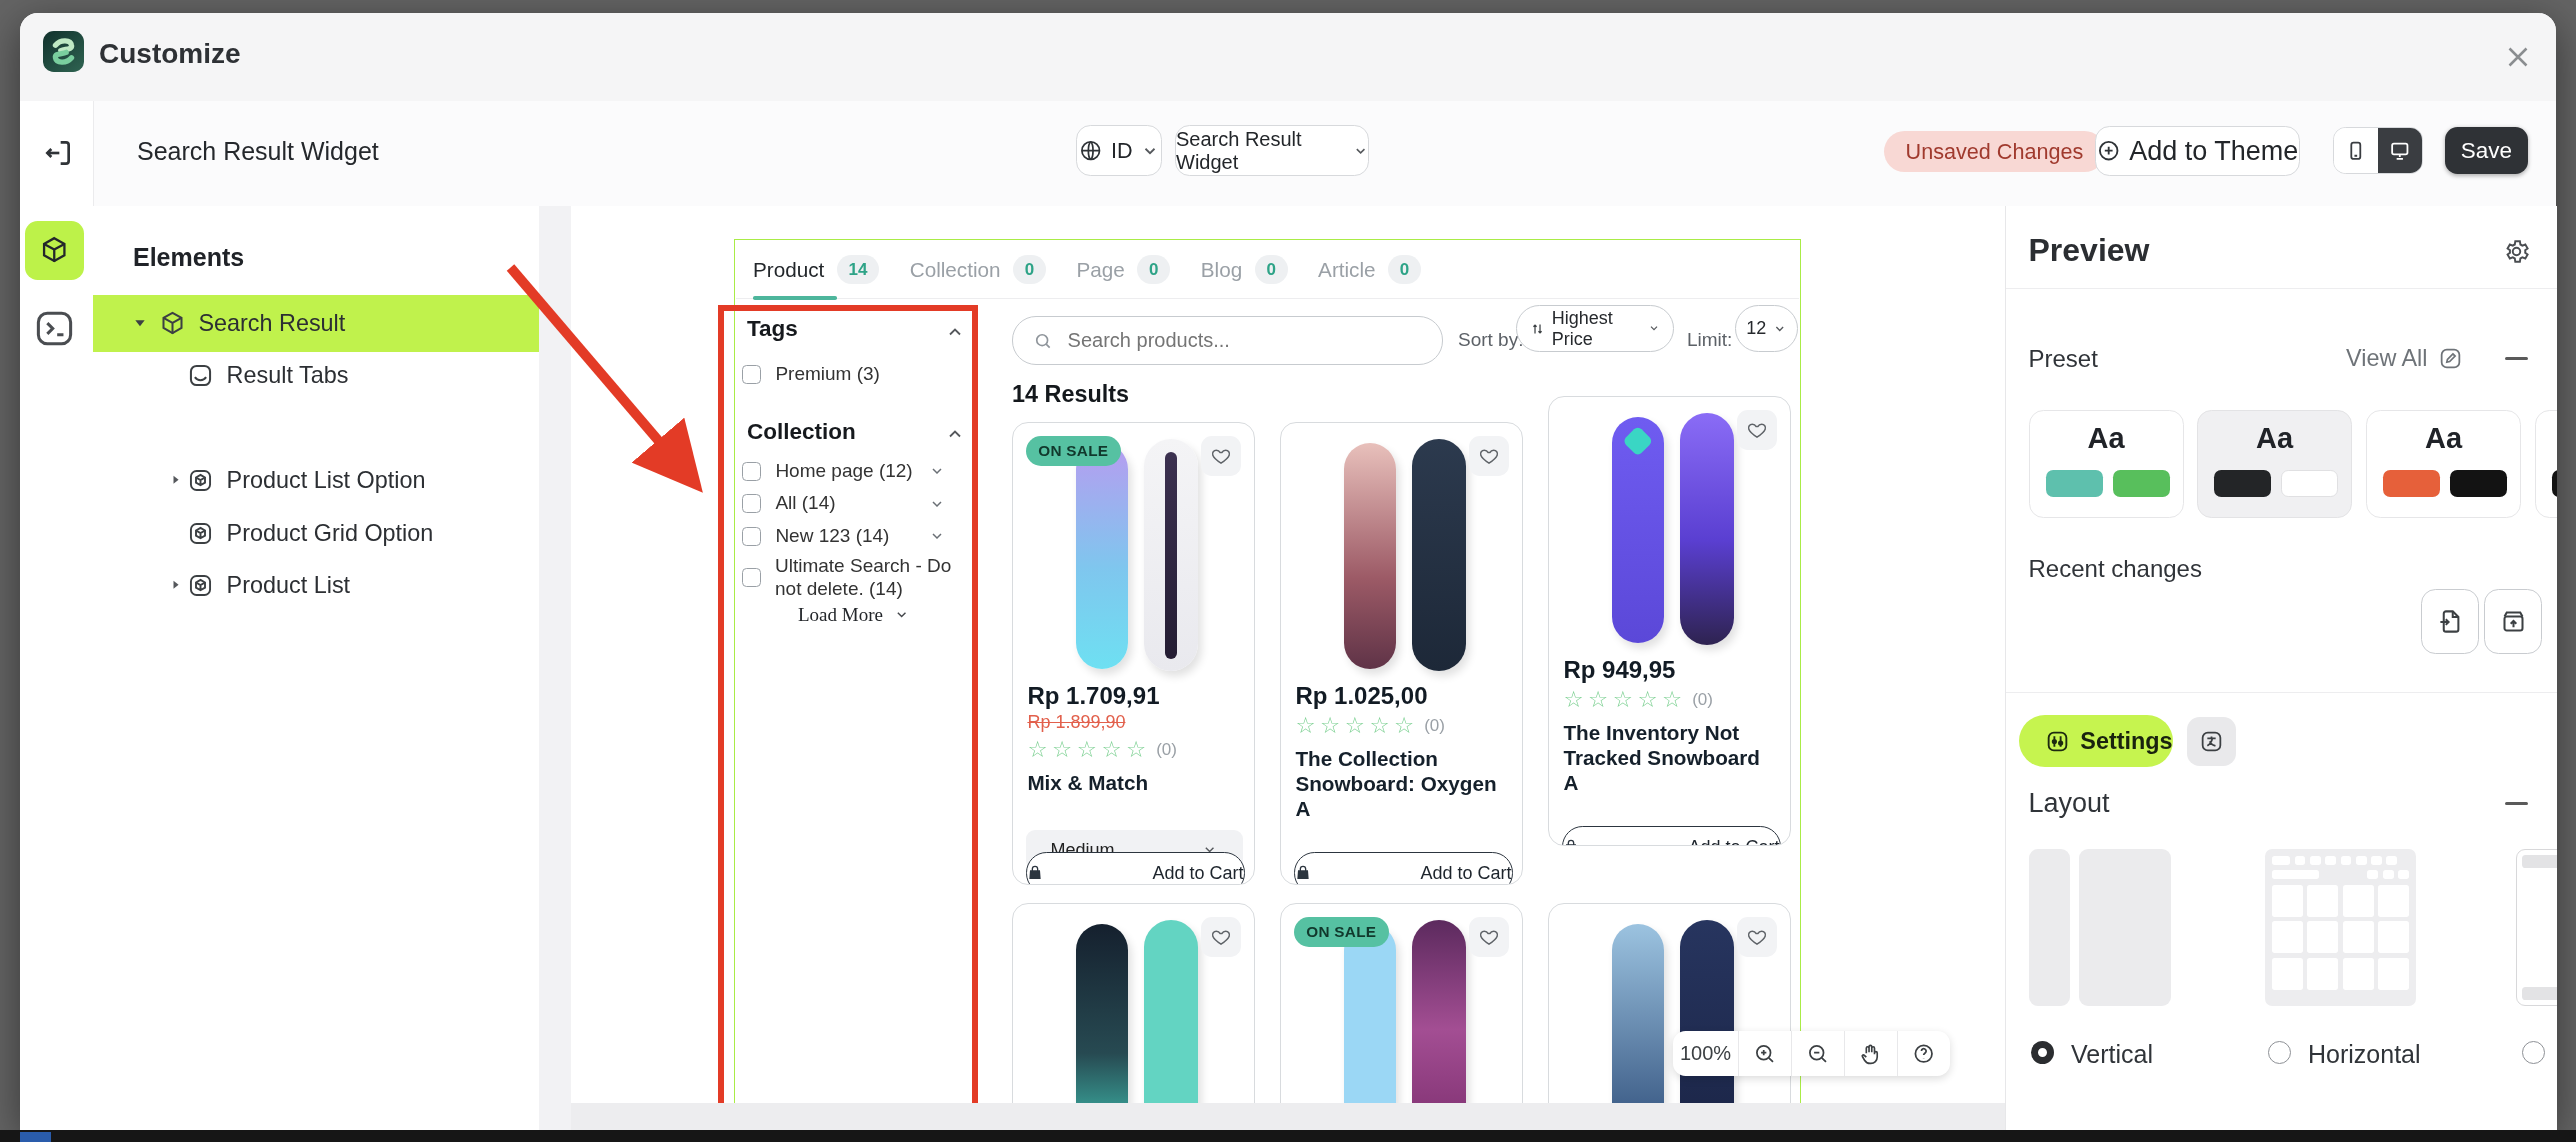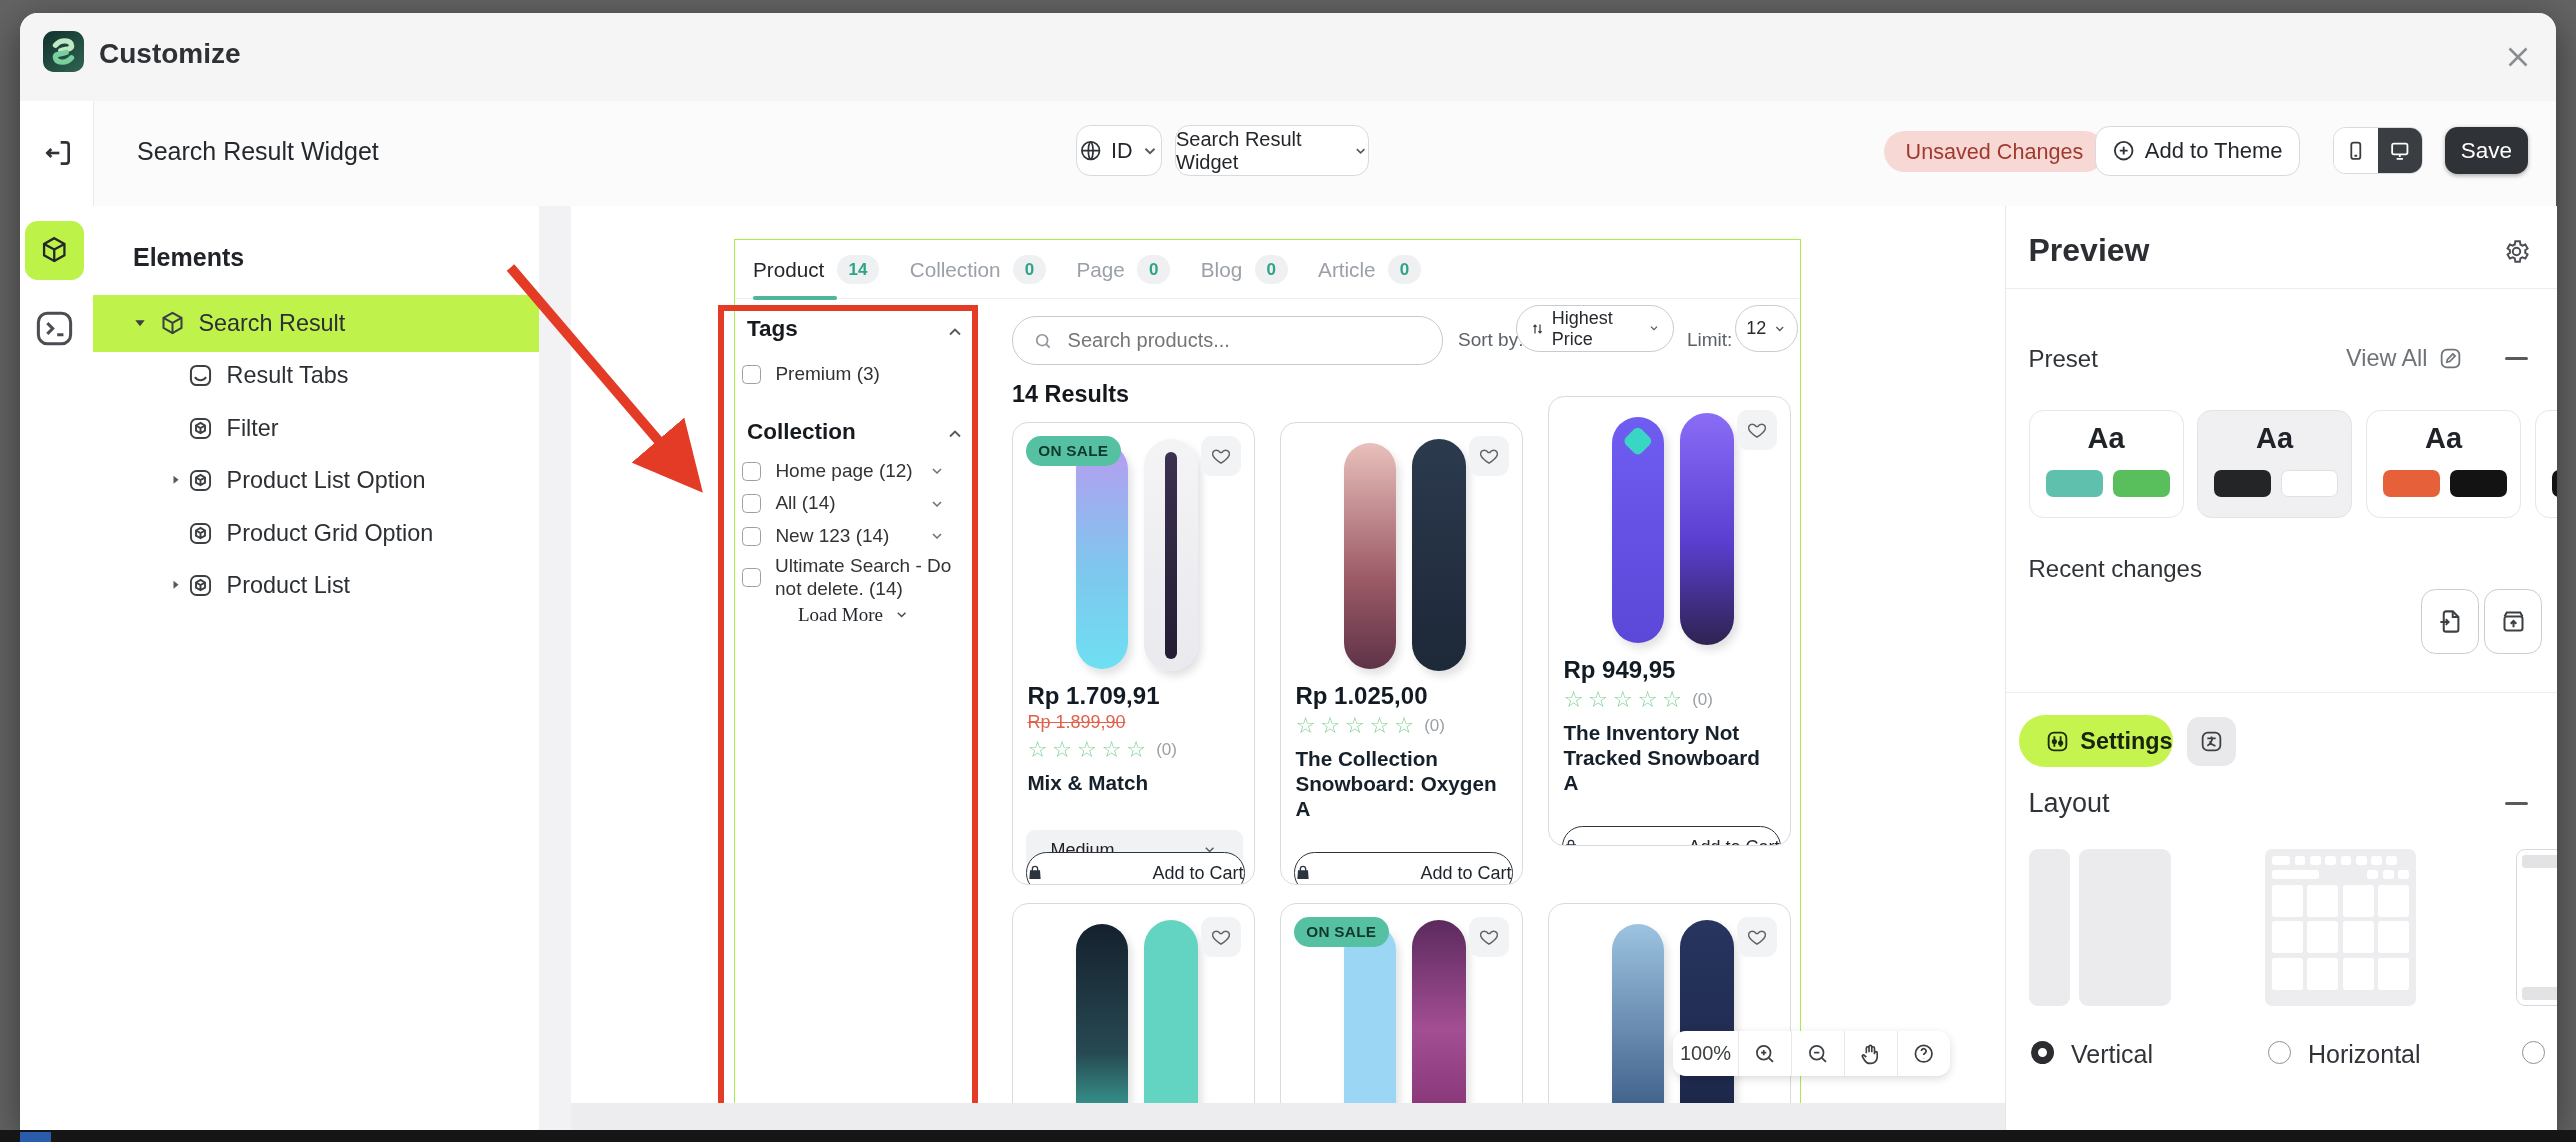--- a/index.html
+++ b/index.html
@@ -102,21 +102,21 @@
       </svg>
   </div>
 
   <div class="abs" style="left:1884px;top:131px;height:41px;background:#f8d8d4;color:#a03a2e;font-size:21.6px;border-radius:20.7px;display:flex;align-items:center;padding:0 21.6px;">Unsaved Changes</div>
 
   <div class="pill abs" style="left:2095px;top:126px;width:205px;height:50px;cursor:pointer;">
     <svg width="23.4" height="23.4" viewBox="0 0 24 24" fill="none" stroke="#2f3337" stroke-width="1.9">
       <circle cx="12" cy="12" r="9"></circle>
         <path d="M12 8v8M8 12h8"></path>
     </svg>
-    <span style="font-size:22px;color:#23262a;">Add to Theme</span>
+    <span style="font-size:27px;color:#23262a;">Add to Theme</span>
   </div>
 
   <div class="abs" style="left:2333px;top:127px;width:90px;height:47px;border:1.3px solid #d7d9dc;border-radius:12.6px;overflow:hidden;display:flex;box-sizing:border-box;">
     <div style="width:50%;background:#fff;display:flex;align-items:center;justify-content:center;color:#3a3d41;">
       <svg width="21.6" height="21.6" viewBox="0 0 24 24" fill="none" stroke="currentColor" stroke-width="2">
         <rect x="7" y="3" width="10" height="18" rx="2.5"></rect>
           <path d="M10.5 17.5h3"></path>
       </svg>
     </div>
     <div style="width:50%;background:#3a3d41;display:flex;align-items:center;justify-content:center;color:#fff;">
@@ -164,29 +164,20 @@
   <div class="treerow" style="top:349px;">
     <span class="tico" style="margin-left:94px;">
       <svg width="27" height="27" viewBox="0 0 24 24" fill="none" stroke="currentColor" stroke-width="1.8">
           <rect x="3.5" y="3.5" width="17" height="17" rx="5"></rect>
           <path d="M7 13.5c2.5 3.5 7.5 3.5 10 0"></path>
         </svg>
     </span>
     <span style="margin-left:12.6px;">Result Tabs</span>
   </div>
 
-  <div class="treerow" style="top:402px;">
-    <span class="tico" style="margin-left:94px;">
-      <svg width="27" height="27" viewBox="0 0 24 24" fill="none" stroke="currentColor" stroke-width="1.7">
-          <rect x="3.5" y="3.5" width="17" height="17" rx="5"></rect>
-          <path d="M12 7l4 2.3v4.6L12 16.2 8 13.9V9.3z M8 9.3l4 2.3 4-2.3 M12 11.6v4.6"></path>
-        </svg>
-    </span>
-    <span style="margin-left:12.6px;">Filter</span>
-  </div>
 
   <div class="treerow" style="top:454px;">
     <svg style="margin-left:76px;" width="13.5" height="13.5" viewBox="0 0 24 24" fill="#55585c">
         <path d="M8 5l9 7-9 7z"></path>
       </svg>
     <span class="tico" style="margin-left:4.5px;">
       <svg width="27" height="27" viewBox="0 0 24 24" fill="none" stroke="currentColor" stroke-width="1.7">
           <rect x="3.5" y="3.5" width="17" height="17" rx="5"></rect>
           <path d="M12 7l4 2.3v4.6L12 16.2 8 13.9V9.3z M8 9.3l4 2.3 4-2.3 M12 11.6v4.6"></path>
         </svg>

